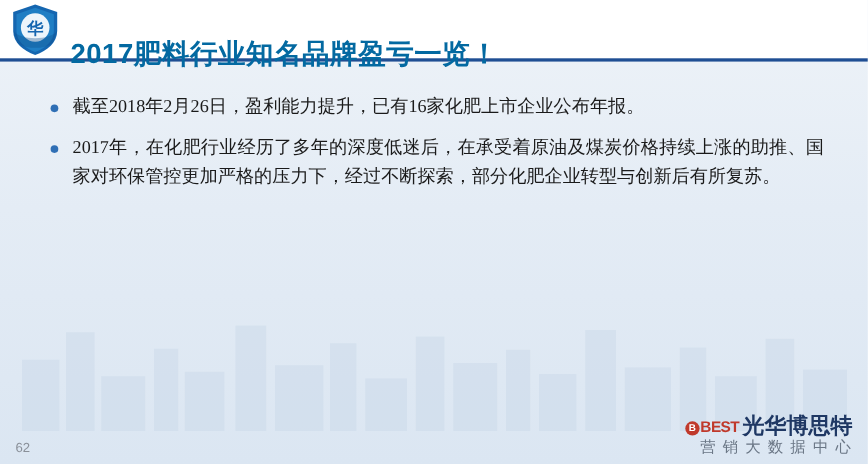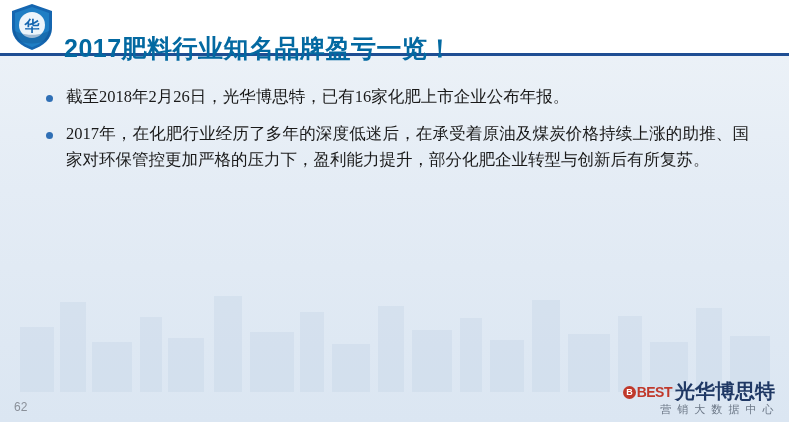--- a/index.html
+++ b/index.html
@@ -146,25 +146,25 @@
     margin-right: 1px;
     vertical-align: middle;
   }
   .brand-name {
     font-size: 20px;
     font-weight: bold;
     color: #1f3864;
     font-family: "Liberation Sans", sans-serif;
   }
   .brand-sub {
-    font-size: 11px;
+    font-size: 14px;
     color: #6a7685;
     letter-spacing: 1.5px;
     margin-top: 2px;
-    font-family: Liberation Sans, sans-serif;
+    font-family: Liberation Serif, serif;
   }
 </style>
 </head>
 <body>
 
 <div class="slide">
 
   <div class="header">
     <div class="logo">
       <svg width="52" height="52" viewBox="0 0 52 52" aria-hidden="true">
@@ -197,22 +197,22 @@
       <rect x="568" y="62" width="42" height="58"></rect>
       <rect x="618" y="44" width="24" height="76"></rect>
       <rect x="650" y="70" width="38" height="50"></rect>
       <rect x="696" y="36" width="26" height="84"></rect>
       <rect x="730" y="64" width="40" height="56"></rect>
     </g>
   </svg>
 
   <div class="content">
     <ul class="bullets">
-      <li>截至2018年2月26日，光华博思特，已有16家化肥上市企业公布年报。</li>
-      <li>2017年，在化肥行业经历了多年的深度低迷后，在承受着原油及煤炭价格持续上涨的助推、国家对环保管控更加严格的压力下，盈利能力提升，部分化肥企业转型与创新后有所复苏。</li>
+      <li>截至2018年2月26日，盈利能力提升，已有16家化肥上市企业公布年报。</li>
+      <li>2017年，在化肥行业经历了多年的深度低迷后，在承受着原油及煤炭价格持续上涨的助推、国家对环保管控更加严格的压力下，经过不断探索，部分化肥企业转型与创新后有所复苏。</li>
     </ul>
   </div>
 
   <div class="footer">
     <div class="page-number">62</div>
     <div class="brand">
       <div class="brand-row">
         <span class="brand-mark"><span class="circle">B</span><span>BEST</span></span>
         <span class="brand-name">光华博思特</span>
       </div>

